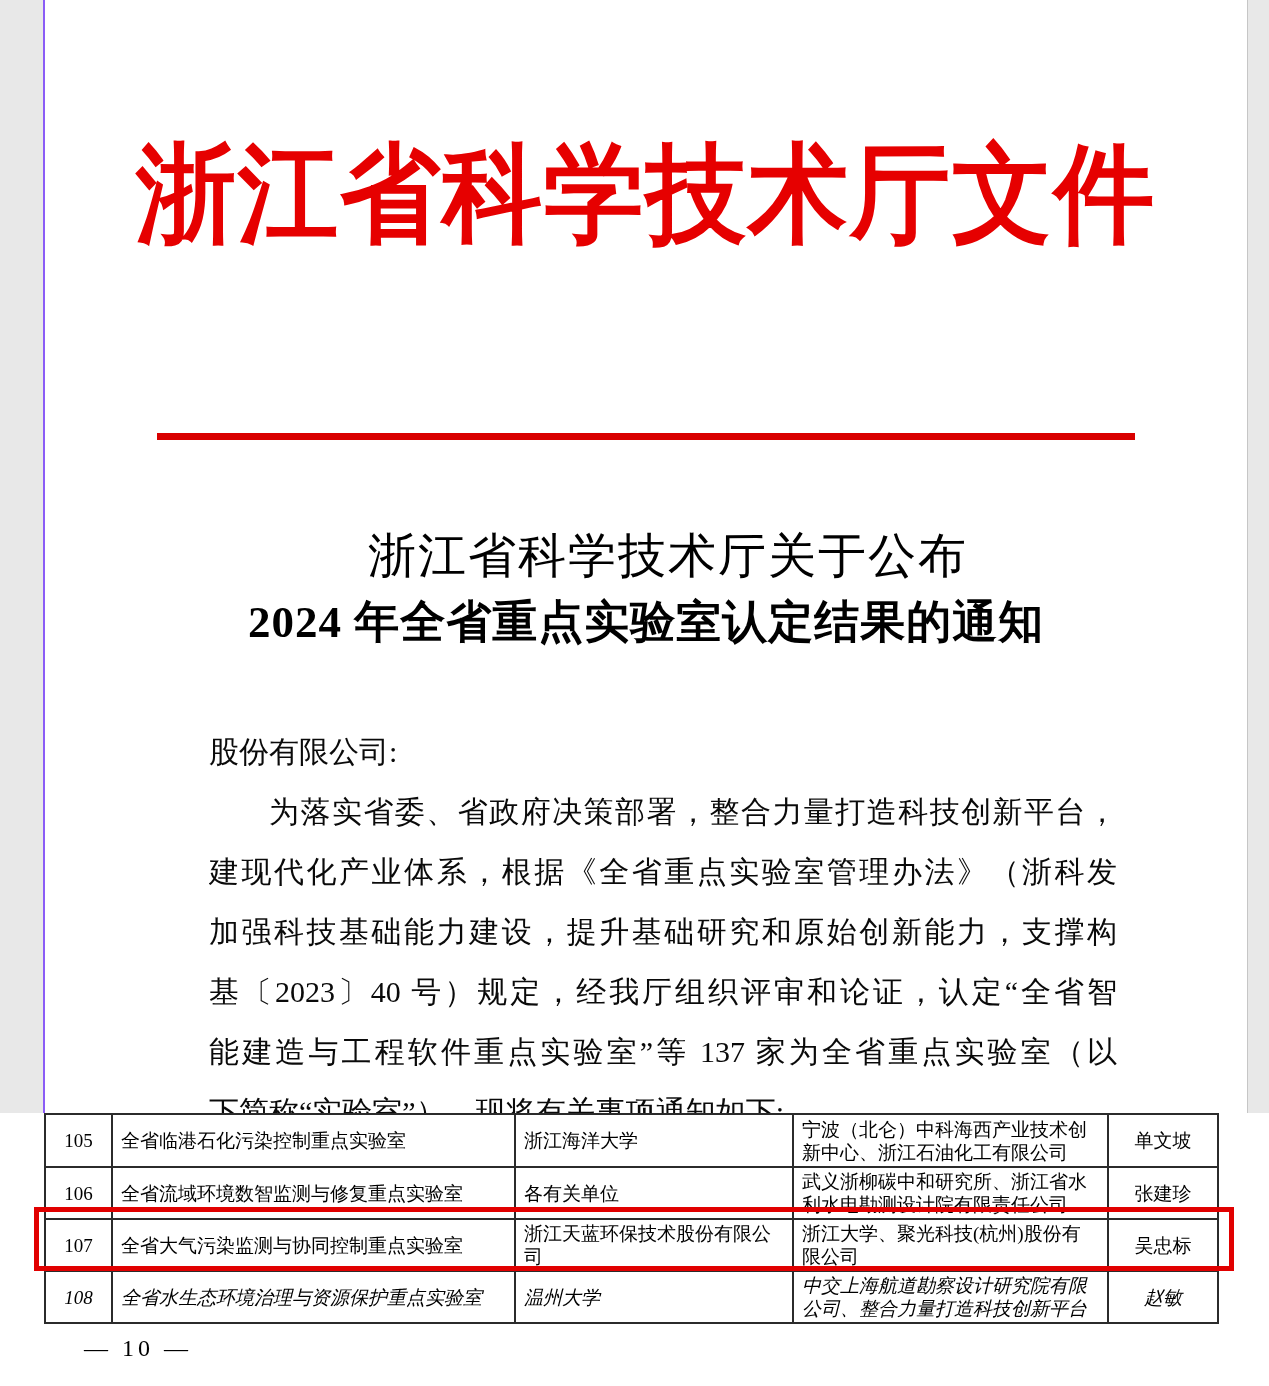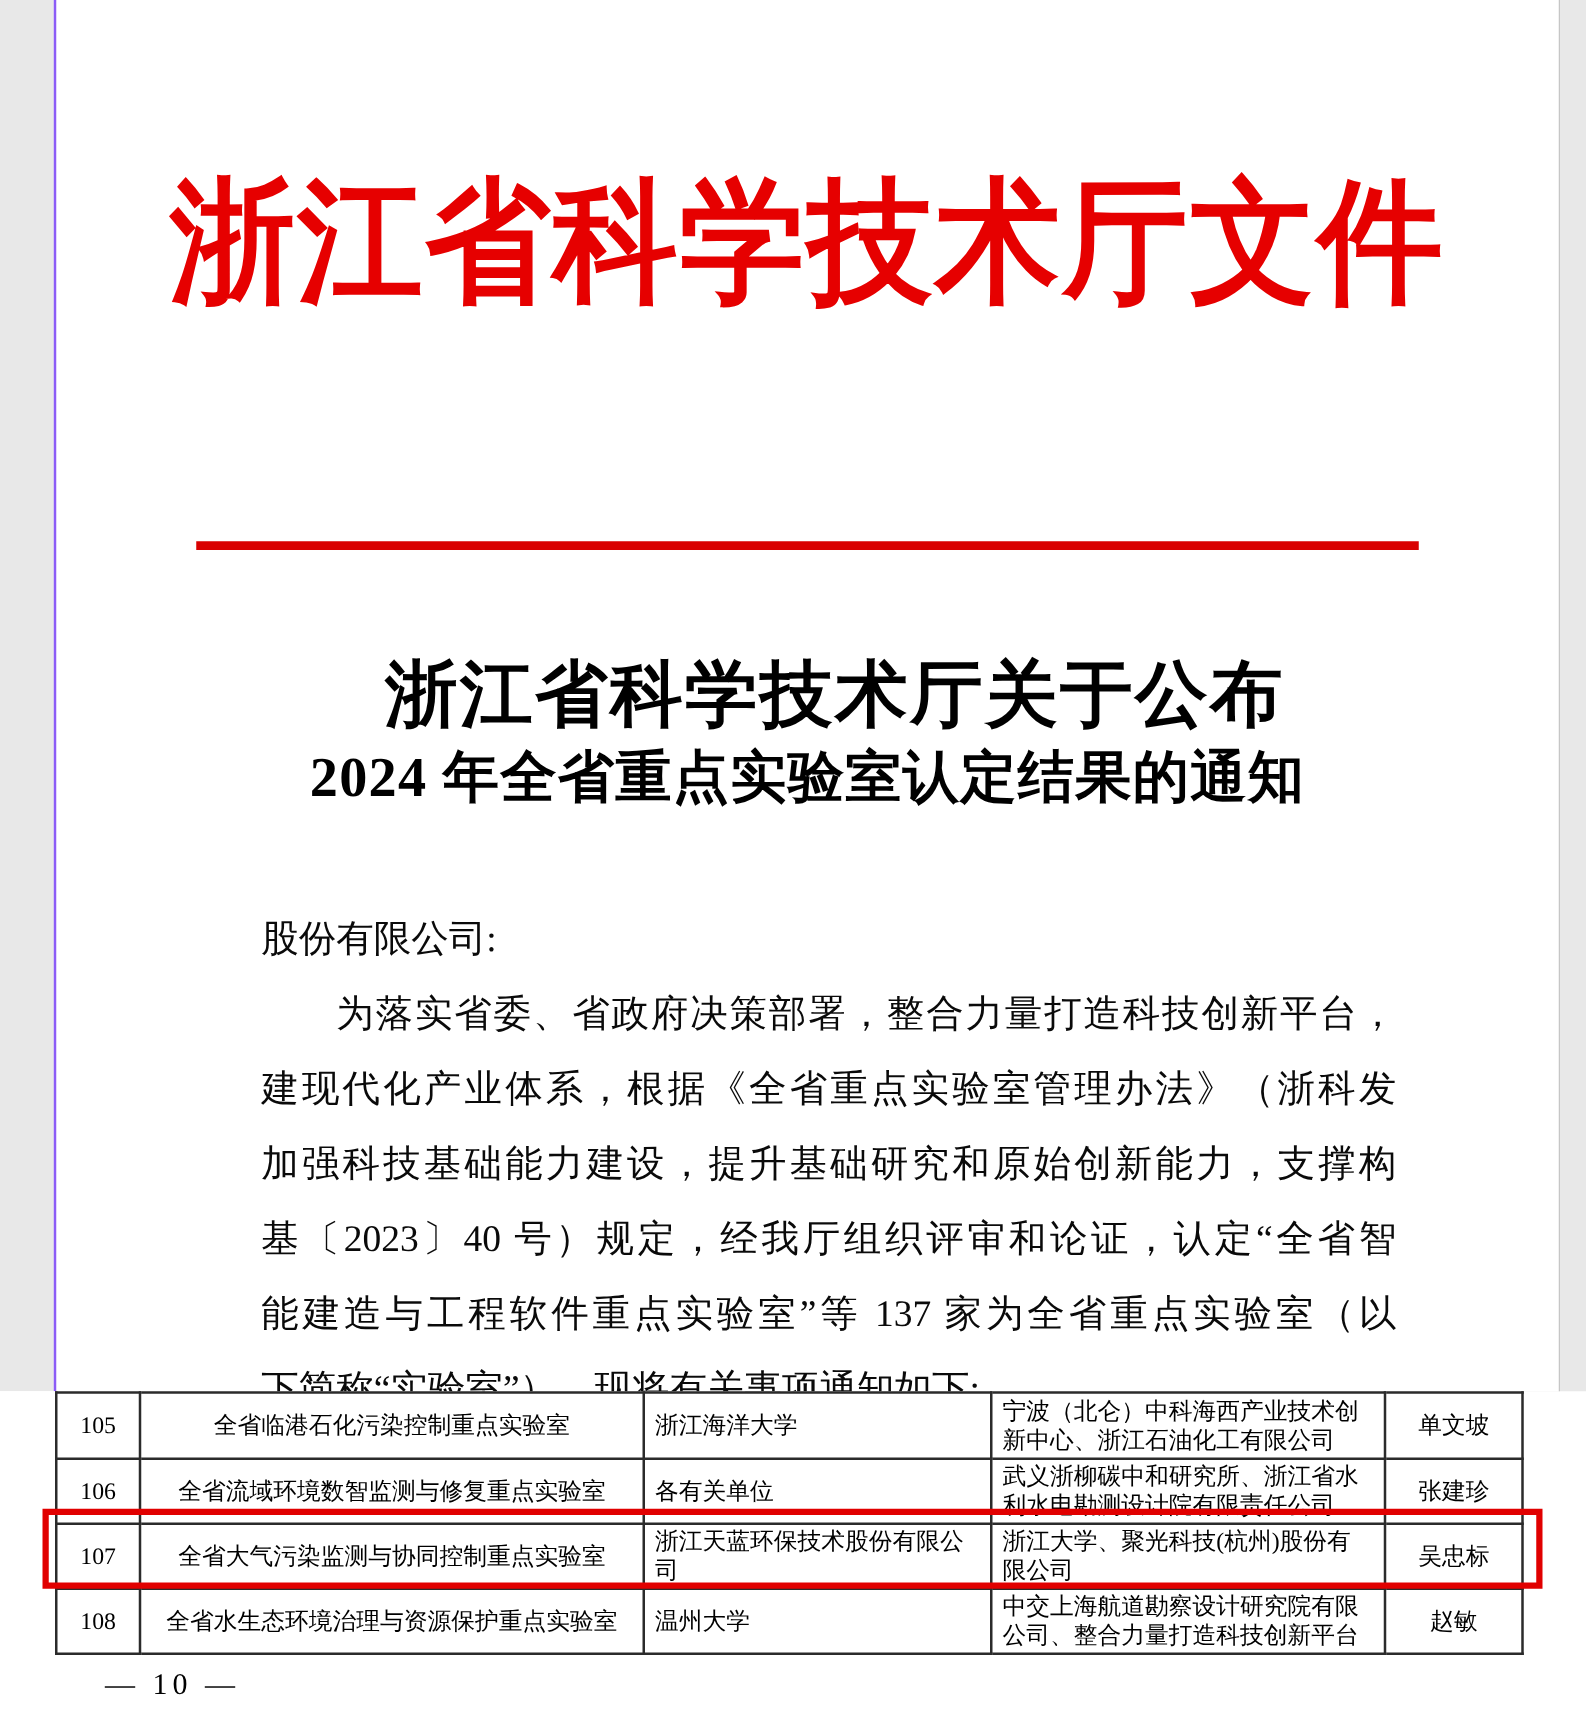--- a/index.html
+++ b/index.html
@@ -48,21 +48,21 @@
     color: #000;
   }
   .red-line {
     position: absolute;
     left: 50%; top: 433px;
     width: 978px; height: 7px;
     margin-left: -489px;
   }
 
   .notice-title { position: absolute; left: 0; top: 528px; width: 100%; text-align: center; color: #000; }
-  .notice-line1 { font-size: 58px; font-weight: bold; line-height: 56px; letter-spacing: 2px; padding-left: 44px; }
+  .notice-line1 { font-size: 48px; font-weight: normal; line-height: 56px; letter-spacing: 2px; padding-left: 44px; }
   .notice-line2 { font-size: 45px; font-weight: bold; line-height: 56px; letter-spacing: 1px; margin-top: 10px; }
 
   .body-block {
     position: absolute;
     left: 164px; top: 722px;
     width: 908px;
     font-size: 30px;
     color: #0a0a0a;
   }
   .bl { height: 60px; line-height: 60px; white-space: nowrap; }
@@ -85,28 +85,28 @@
     font-size: 19px;
     color: #000;
   }
   table.lab-table td {
     border: 2px solid #2b2b2b;
     vertical-align: middle;
     padding: 2px 8px;
     line-height: 23px;
   }
   td.c-no { text-align: center; padding: 2px 2px; }
-  td.c-lab { text-align: center; padding-left: 12px; }
+  td.c-lab { text-align: left; padding-left: 12px; }
   td.c-host { text-align: left; padding-left: 12px; }
   td.c-partner { text-align: left; padding-left: 10px; }
   td.c-director { text-align: center; }
   tr.r1 { height: 53px; }
   tr.r2 { height: 47px; }
   tr.r3 { height: 51px; }
-  tr.r4 { height: 51px; }
+  tr.r4 { height: 51px; font-style: italic; }
 
   .highlight-box {
     position: absolute;
     left: 34px; top: 94px;
     width: 1200px; height: 64px;
     border-style: solid;
     border-width: 5px;
     background: transparent;
     pointer-events: none;
   }

